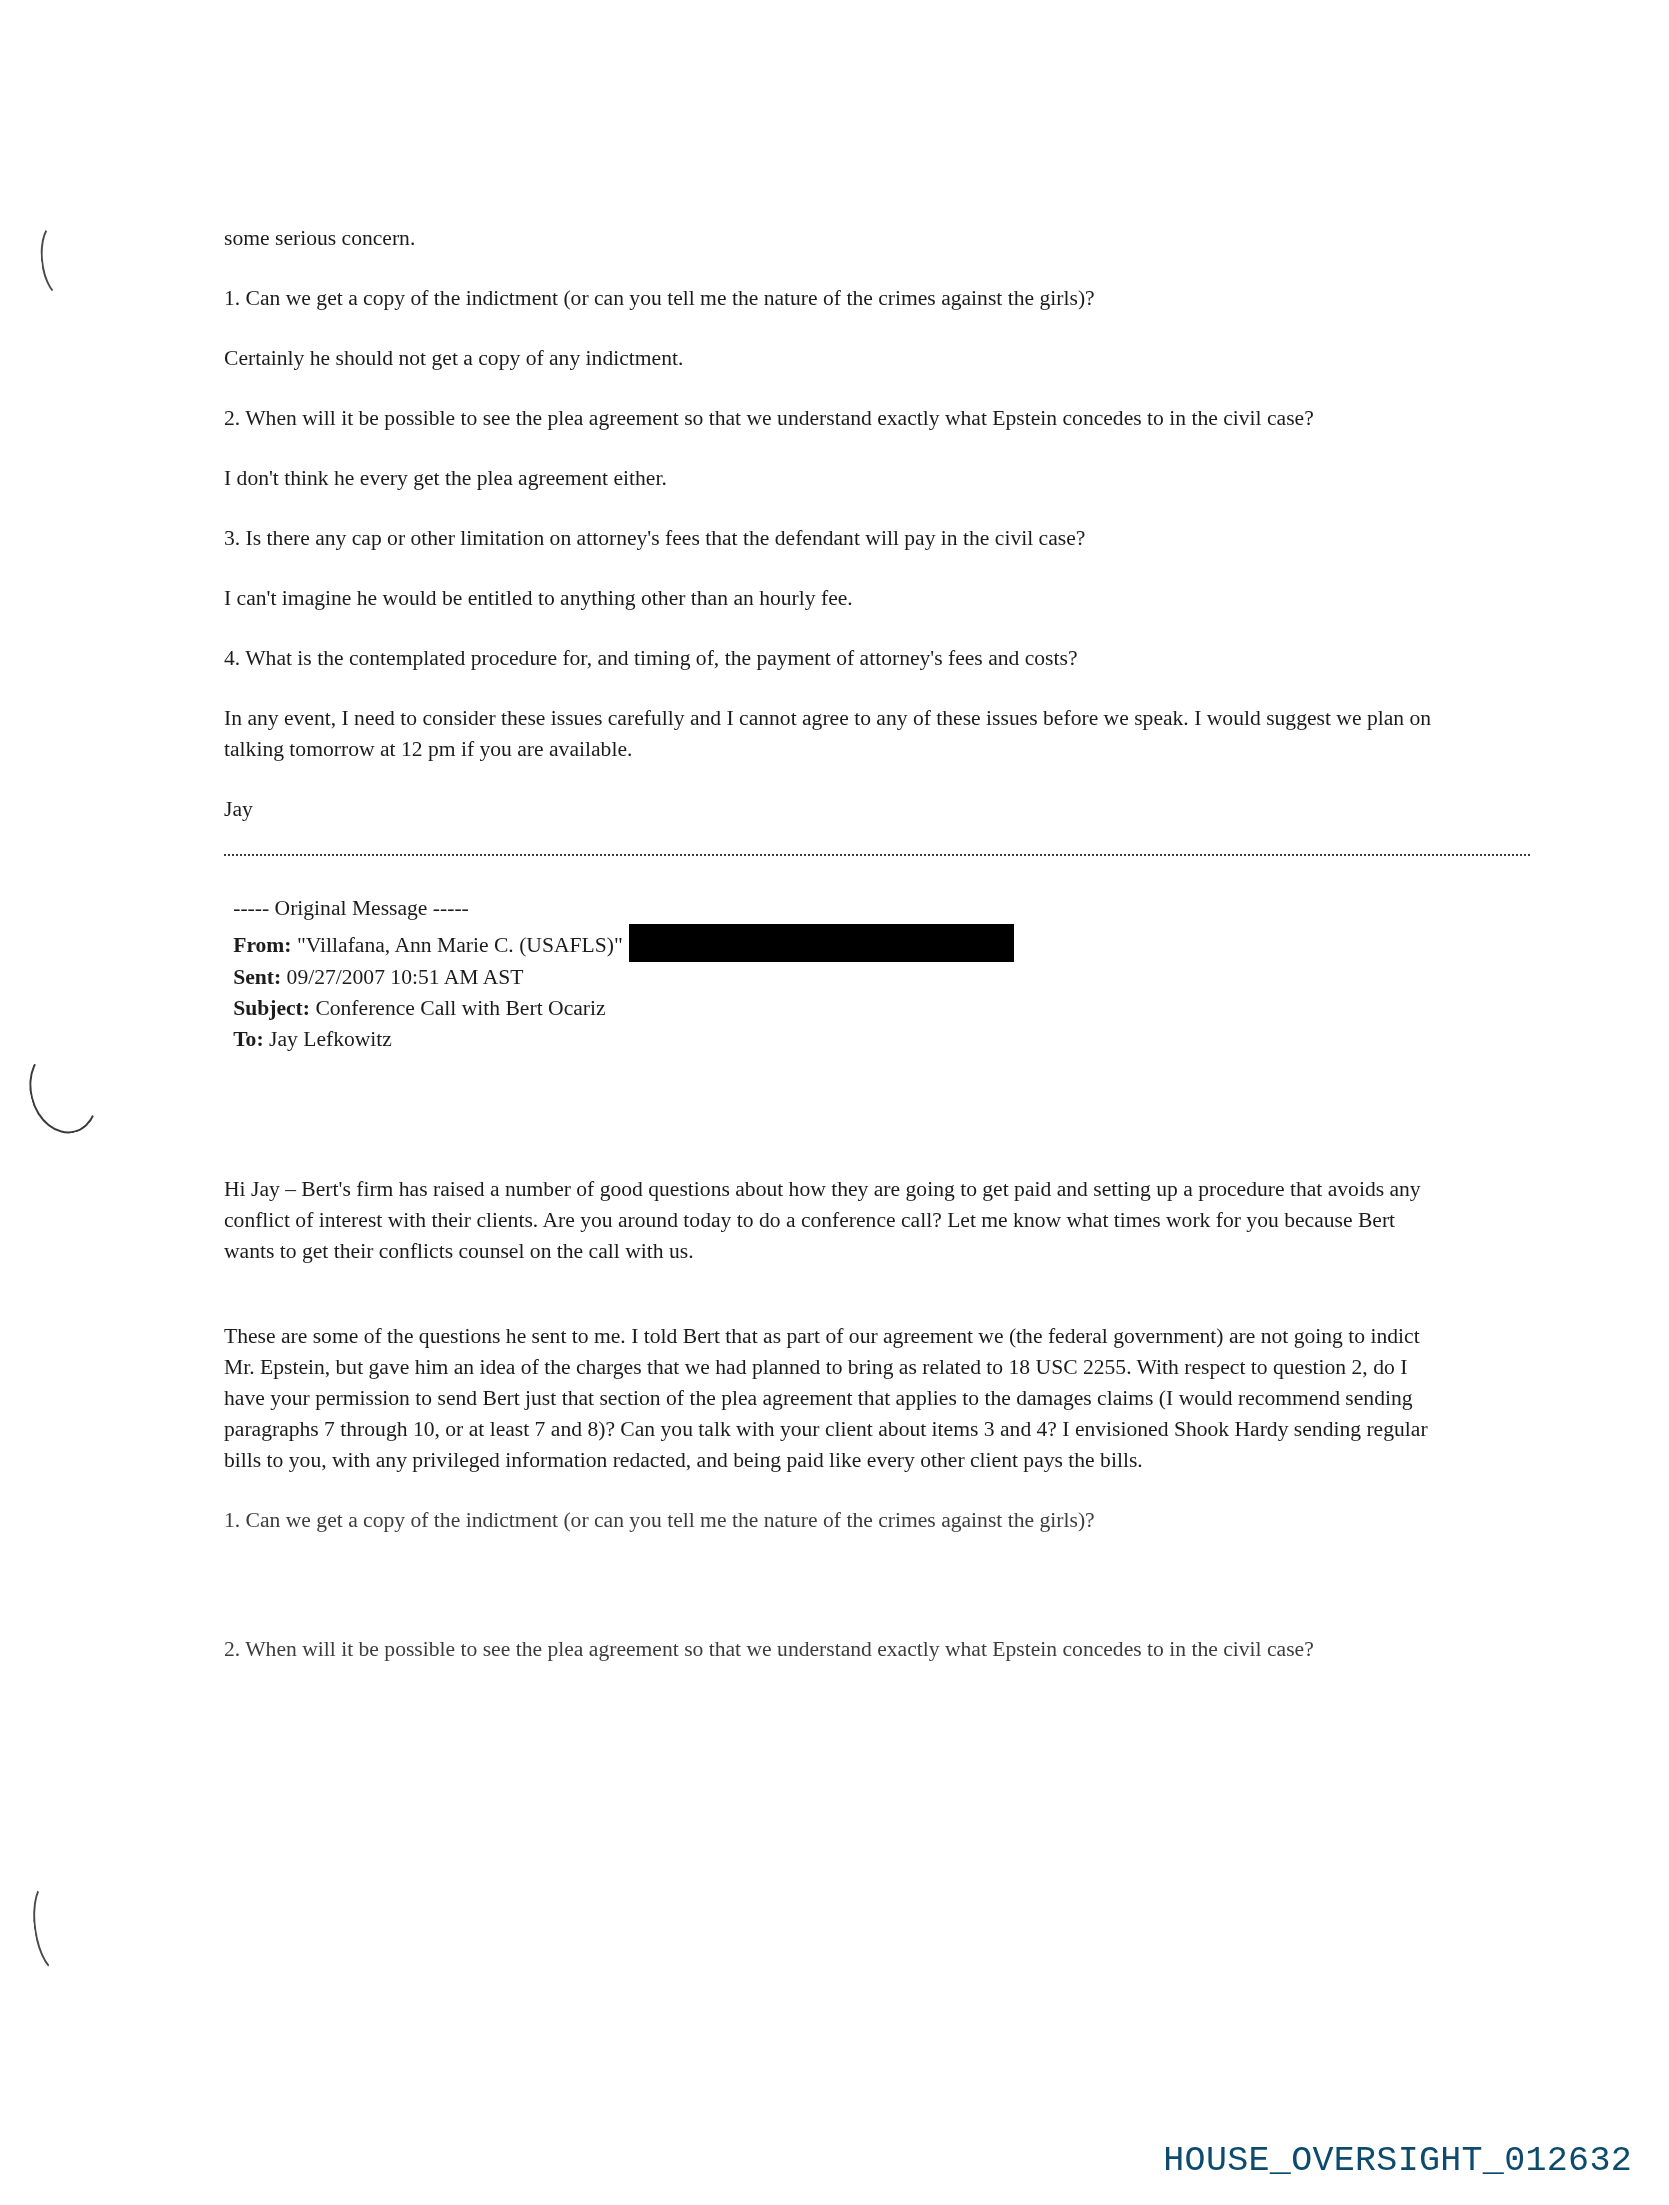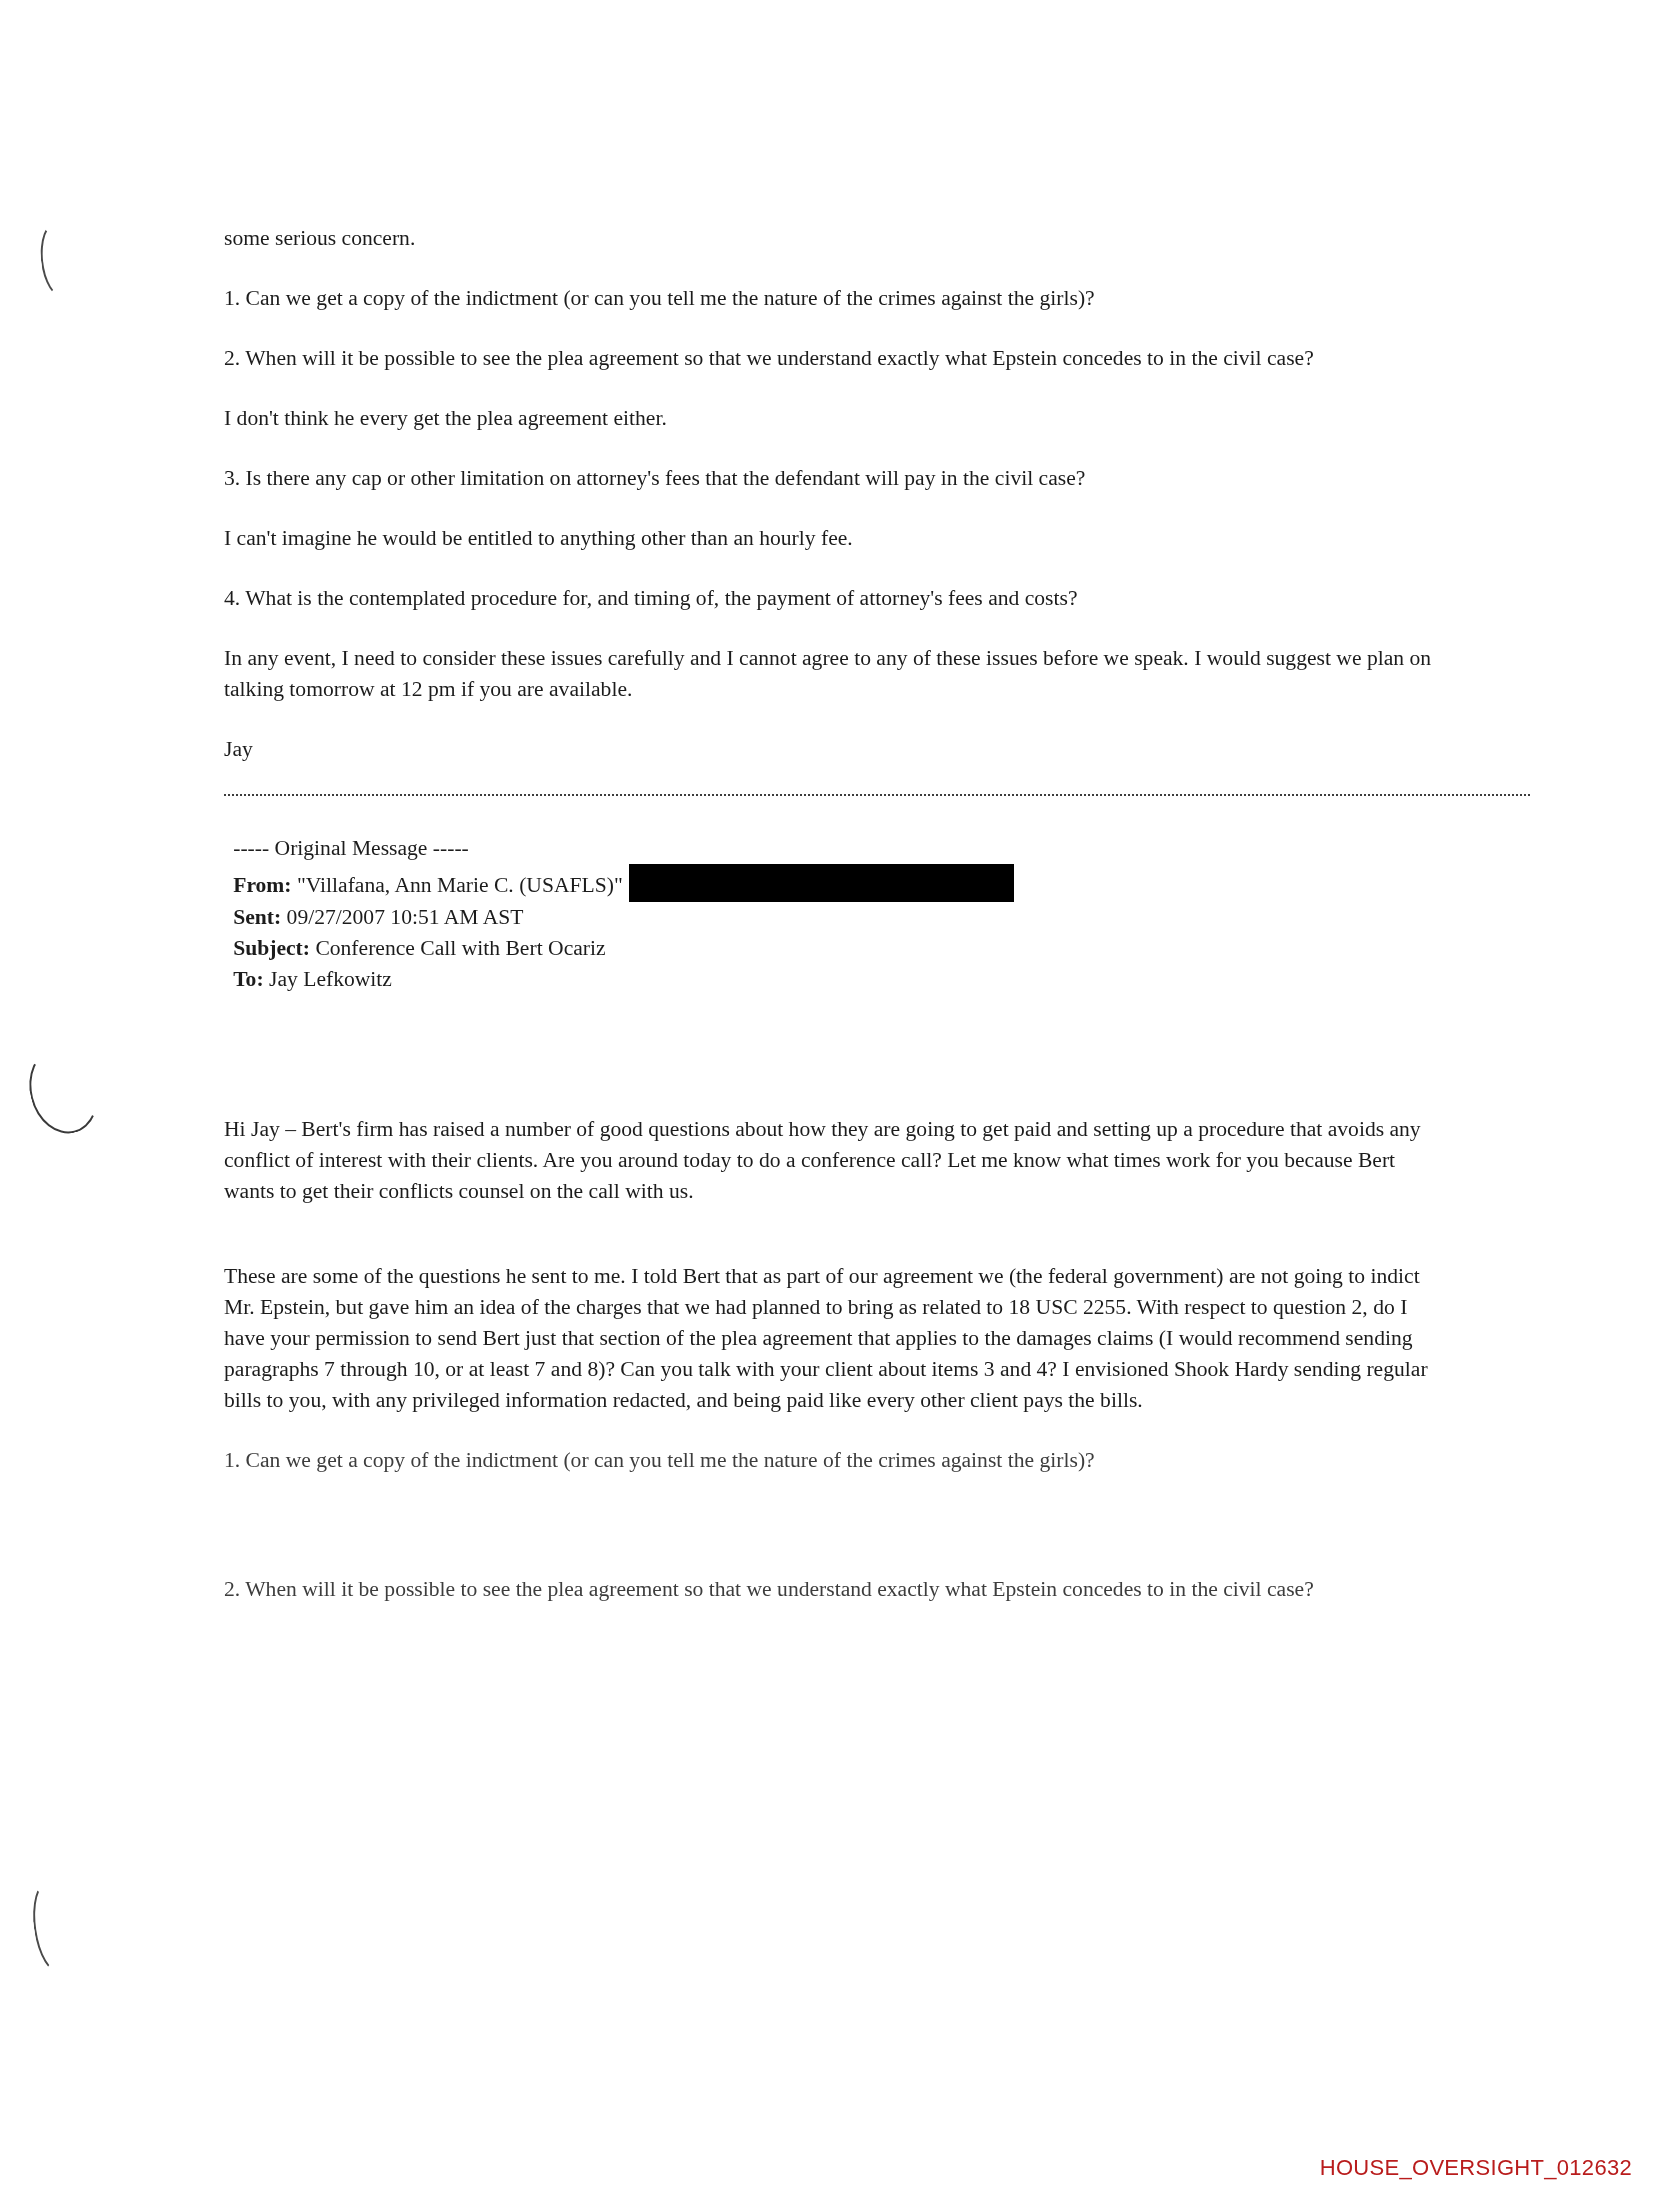--- a/index.html
+++ b/index.html
@@ -65,39 +65,40 @@
   .mark2 {
     left: 29.5px;  top: 1046px; width: 64px;  height: 84px;
     border-color: #3a3a3a; border-right-color: transparent; border-top-color: transparent;
     transform: rotate(-14deg);
   }
   .mark3 { left: 34px;  top: 1880px; width: 37px;  height: 90px; transform: rotate(-8deg); }
   .stamp {
     position: absolute;
     right: 37px;
     bottom: 23.6px;
-    font-family: Liberation Sans, sans-serif;
-    font-size: 22px;
-    color: #b91c1c;
+    font-family: Liberation Mono, monospace;
+    font-size: 35px;
+    color: #0c4a6e;
     letter-spacing: 0.3px;
   }
 </style>
 </head>
 <body>
 
 <div class="page">
 
   <div class="mark mark1"></div>
   <div class="mark mark2"></div>
   <div class="mark mark3"></div>
 
   <div class="content">
 
     <p>some serious concern.</p>
     <p>1.  Can we get a copy of the indictment (or can you tell me the nature of the crimes against the girls)?</p>
+    <p>Certainly he should not get a copy of any indictment.</p>
     <p>2.  When will it be possible to see the plea agreement so that we understand exactly what Epstein concedes to in the civil case?</p>
     <p>I don't think he every get the plea agreement either.</p>
     <p>3.  Is there any cap or other limitation on attorney's fees that the defendant will pay in the civil case?</p>
     <p>I can't imagine he would be entitled to anything other than an hourly fee.</p>
     <p>4.  What is the contemplated procedure for, and timing of, the payment of attorney's fees and costs?</p>
     <p class="closing">In any event, I need to consider these issues carefully and I cannot agree to any of these issues before we speak.  I would suggest we plan on talking tomorrow at 12 pm if you are available.</p>
     <p class="sig">Jay</p>
 
     <div class="divider"></div>
 

